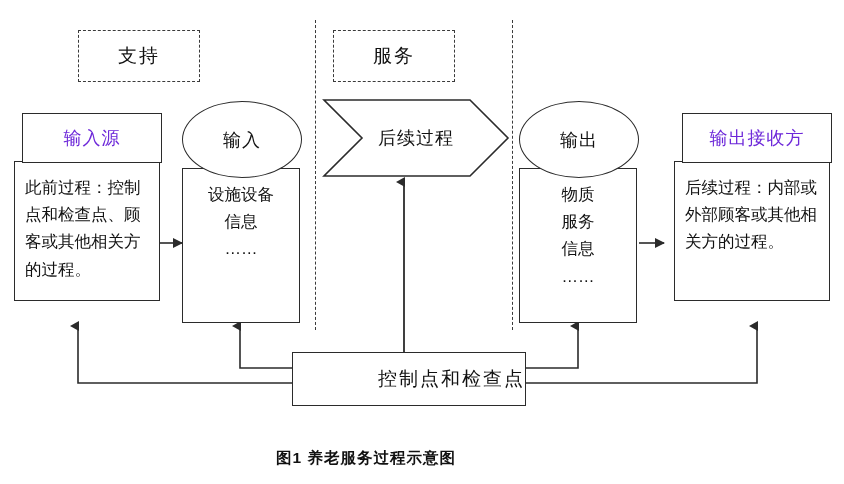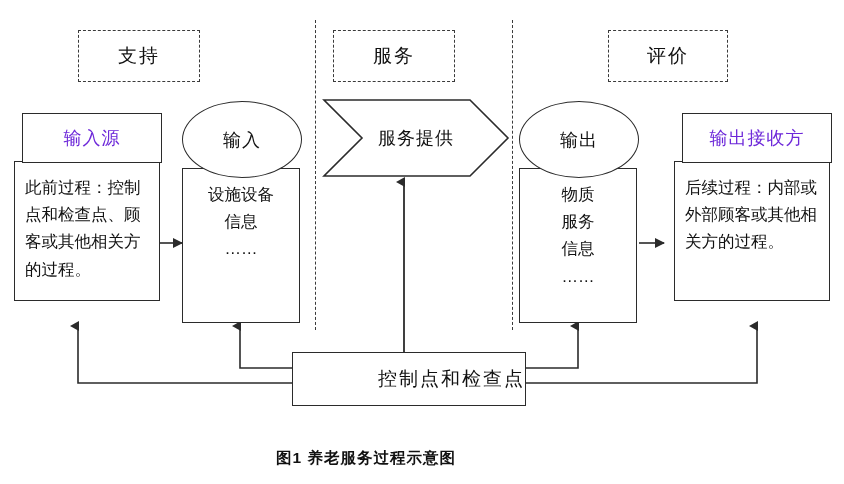--- a/index.html
+++ b/index.html
@@ -145,23 +145,20 @@
 
   <div class="abs vdash" style="left:315px; top:20px; height:310px;"></div>
   <div class="abs vdash" style="left:512px; top:20px; height:310px;"></div>
 
   <div class="abs phase-label" style="left:78px; top:30px; width:120px; height:50px;">
     <span>支持</span>
   </div>
   <div class="abs phase-label" style="left:333px; top:30px; width:120px; height:50px;">
     <span>服务</span>
   </div>
-  <div class="abs phase-label" style="left:608px; top:30px; width:118px; height:50px;">
-    <span>评价</span>
-  </div>
 
   <div class="abs head-box" style="left:22px; top:113px; width:138px; height:48px;">
     <span>输入源</span>
   </div>
   <div class="abs body-box left" style="left:14px; top:161px; width:146px; height:140px;">
     <span>此前过程：控制点和检查点、顾客或其他相关方的过程。</span>
   </div>
 
   <div class="abs body-box center" style="left:182px; top:168px; width:118px; height:155px;">
     <div>设施设备</div>
@@ -169,21 +166,21 @@
     <div>……</div>
   </div>
   <div class="abs ellipse" style="left:182px; top:101px; width:118px; height:75px;">
     <span>输入</span>
   </div>
 
   <div class="abs chevron" style="left:322px; top:98px; width:188px; height:80px;">
     <svg width="188" height="80" viewBox="0 0 188 80" style="position:absolute;left:0;top:0;">
       <path d="M2,2 L148,2 L186,40 L148,78 L2,78 L40,40 Z" fill="#ffffff" stroke="#2b2b2b" stroke-width="1.6" stroke-linejoin="miter"></path>
     </svg>
-    <span style="position:relative;z-index:2;">服务提供</span>
+    <span style="position:relative;z-index:2;">后续过程</span>
   </div>
 
   <div class="abs body-box center" style="left:519px; top:168px; width:118px; height:155px;">
     <div>物质</div>
     <div>服务</div>
     <div>信息</div>
     <div>……</div>
   </div>
   <div class="abs ellipse" style="left:519px; top:101px; width:118px; height:75px;">
     <span>输出</span>

